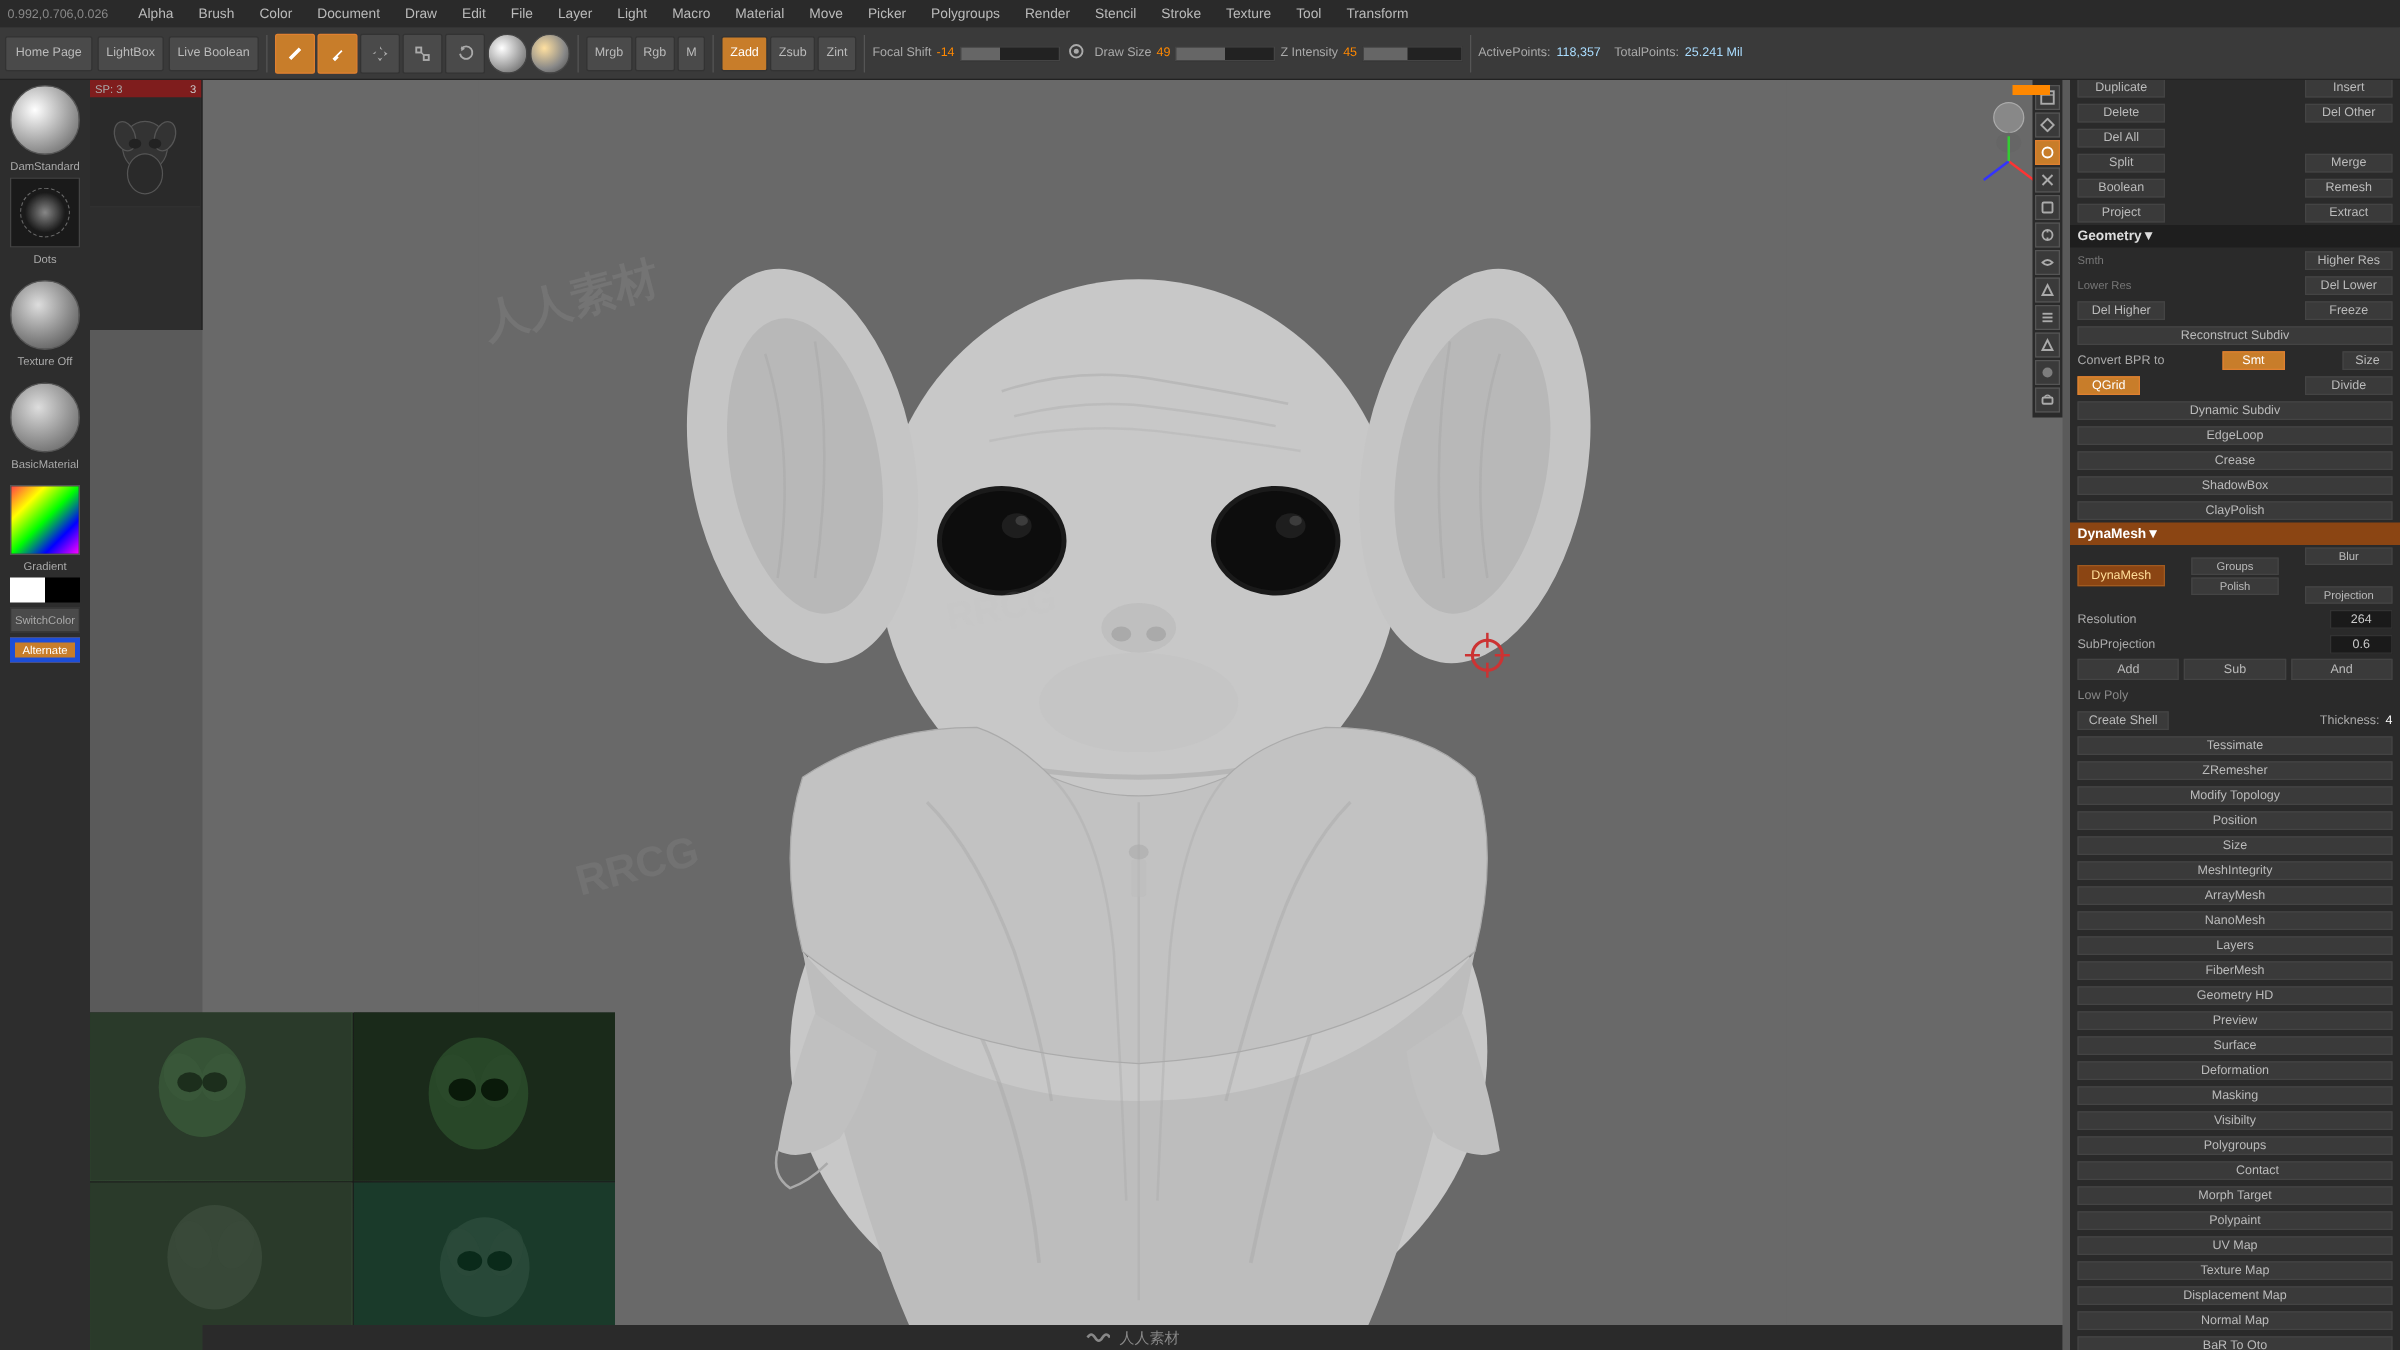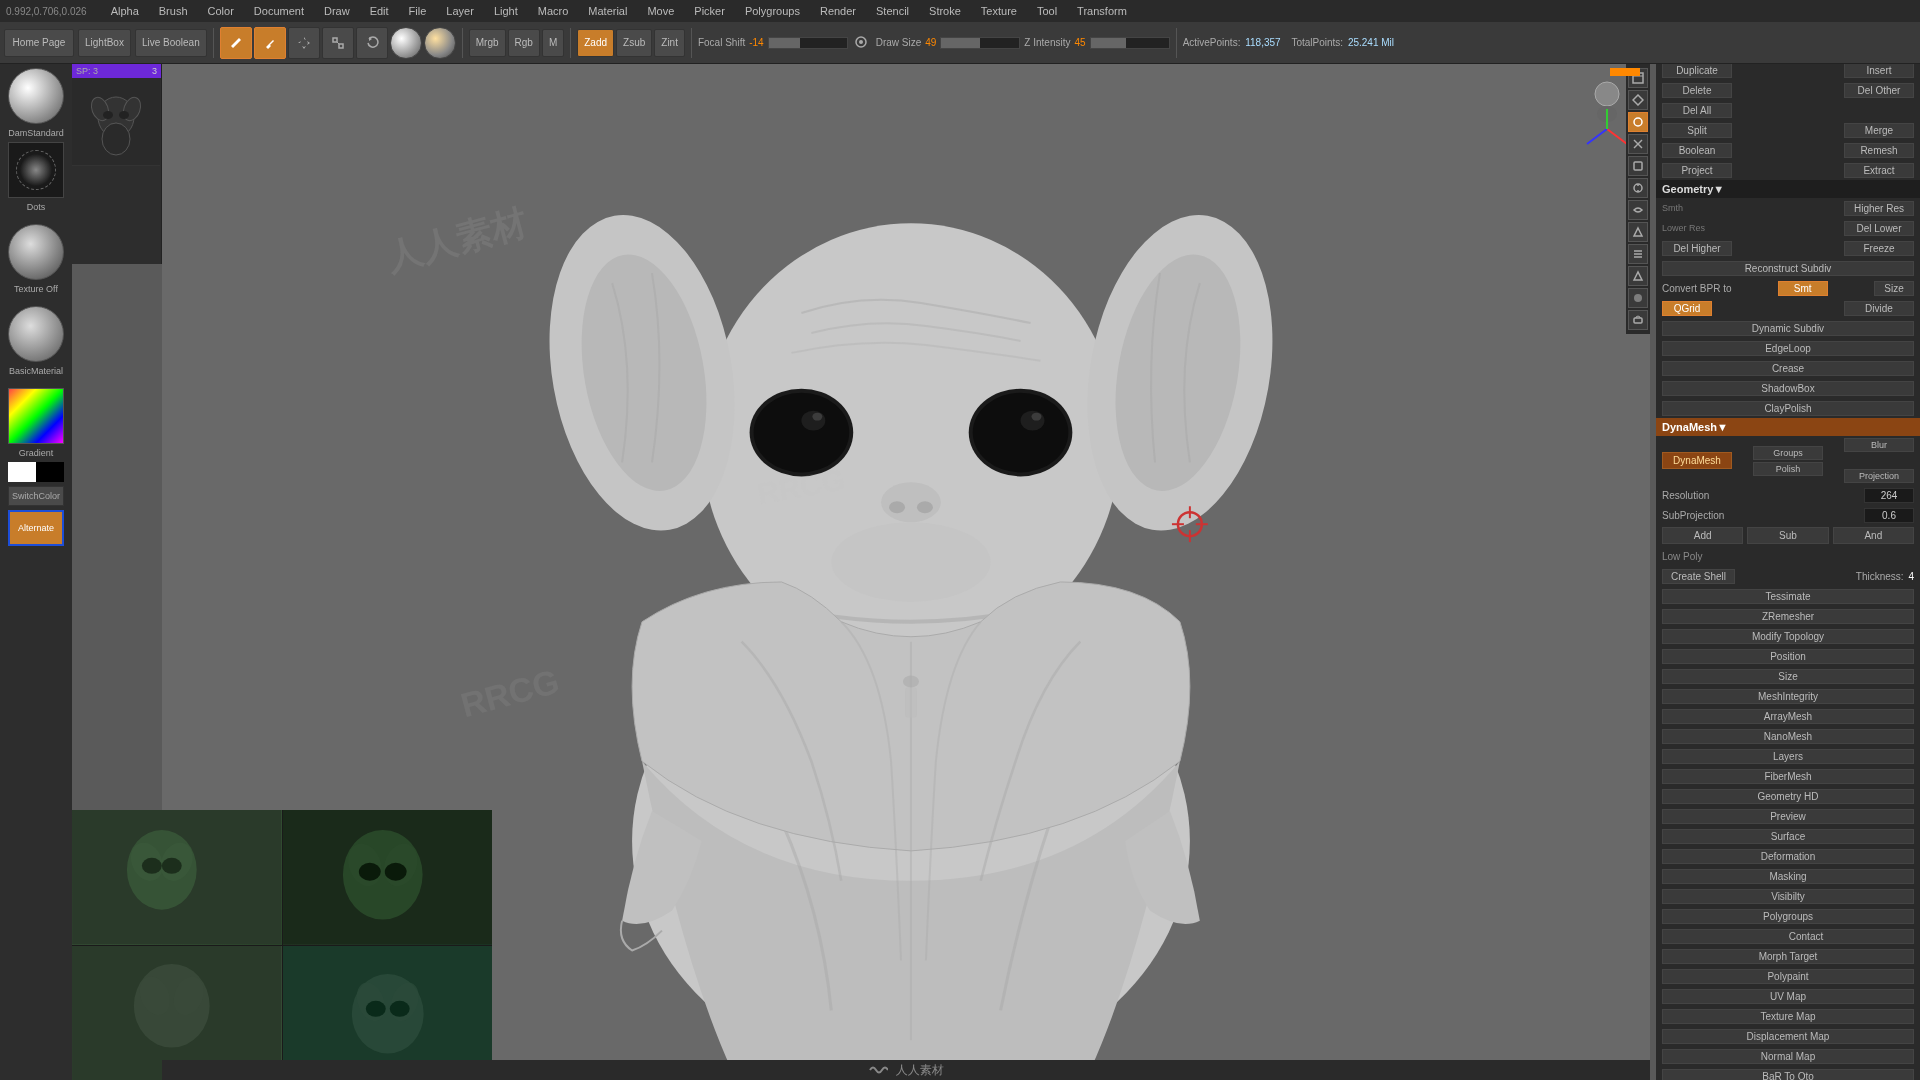--- a/index.html
+++ b/index.html
@@ -168,23 +168,23 @@
       border: 1px solid #333;
       color: #aaa;
       font-size: 9px;
       display: flex;
       align-items: center;
       justify-content: center;
       cursor: pointer;
     }
     .btn-orange-small {
       width: 56px;
-      height: 36px;
+      height: 20px;
       background: #c87d2a;
-      border: 2px solid #1d4ed8;
+      border: 4px solid #1d4ed8;
       color: #fff;
       font-size: 9px;
       display: flex;
       align-items: center;
       justify-content: center;
       cursor: pointer;
     }
 
     
     #bottom-refs {
@@ -526,21 +526,21 @@
   <div class="brush-label">Gradient</div>
   <div class="bw-swatch">
     <div class="bw-white"></div>
     <div class="bw-black"></div>
   </div>
   <div class="btn-small">SwitchColor</div>
   <div class="btn-orange-small">Alternate</div>
 </div>
 
 <div id="subtool-area" style="height:200px;">
-  <div style="background:#6d28d9;padding:2px 4px;font-size:9px;color:#aaa;display:flex;justify-content:space-between;">
+  <div style="background:#7f1d1d;padding:2px 4px;font-size:9px;color:#aaa;display:flex;justify-content:space-between;">
     <span>SP: 3</span>
     <span style="color:#ccc;">3</span>
   </div>
 
   <div style="width:88px;height:88px;background:#2a2a2a;display:flex;align-items:center;justify-content:center;border-bottom:1px solid #333;cursor:pointer;">
 
     <svg width="60" height="70" viewBox="0 0 60 70">
       <ellipse cx="30" cy="30" rx="18" ry="20" fill="#333" stroke="#555" stroke-width="1"></ellipse>
       <ellipse cx="14" cy="22" rx="8" ry="12" fill="#333" stroke="#555" stroke-width="1" transform="rotate(-20,14,22)"></ellipse>
       <ellipse cx="46" cy="22" rx="8" ry="12" fill="#333" stroke="#555" stroke-width="1" transform="rotate(20,46,22)"></ellipse>

